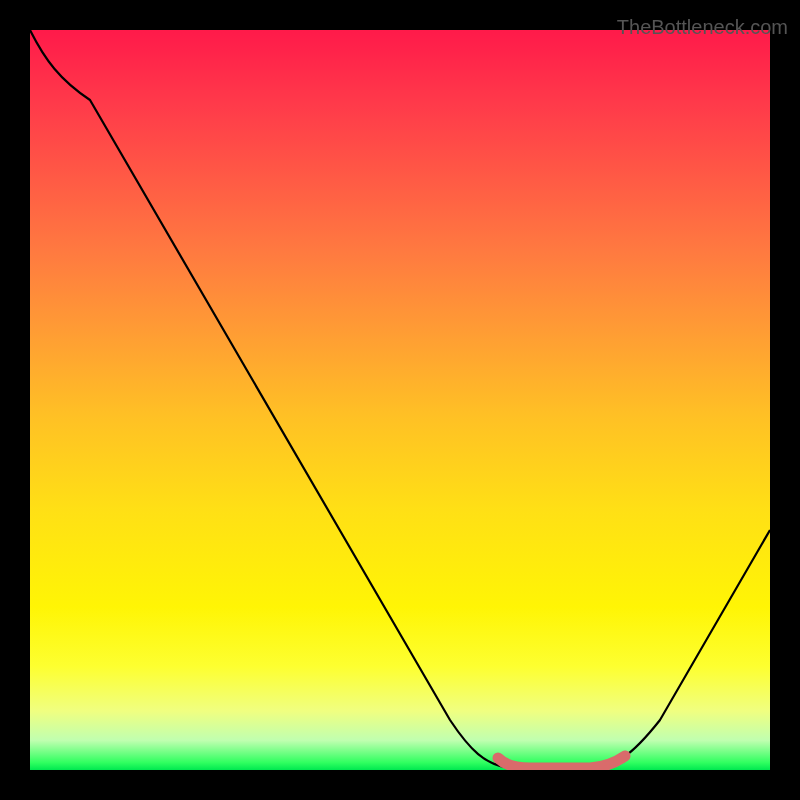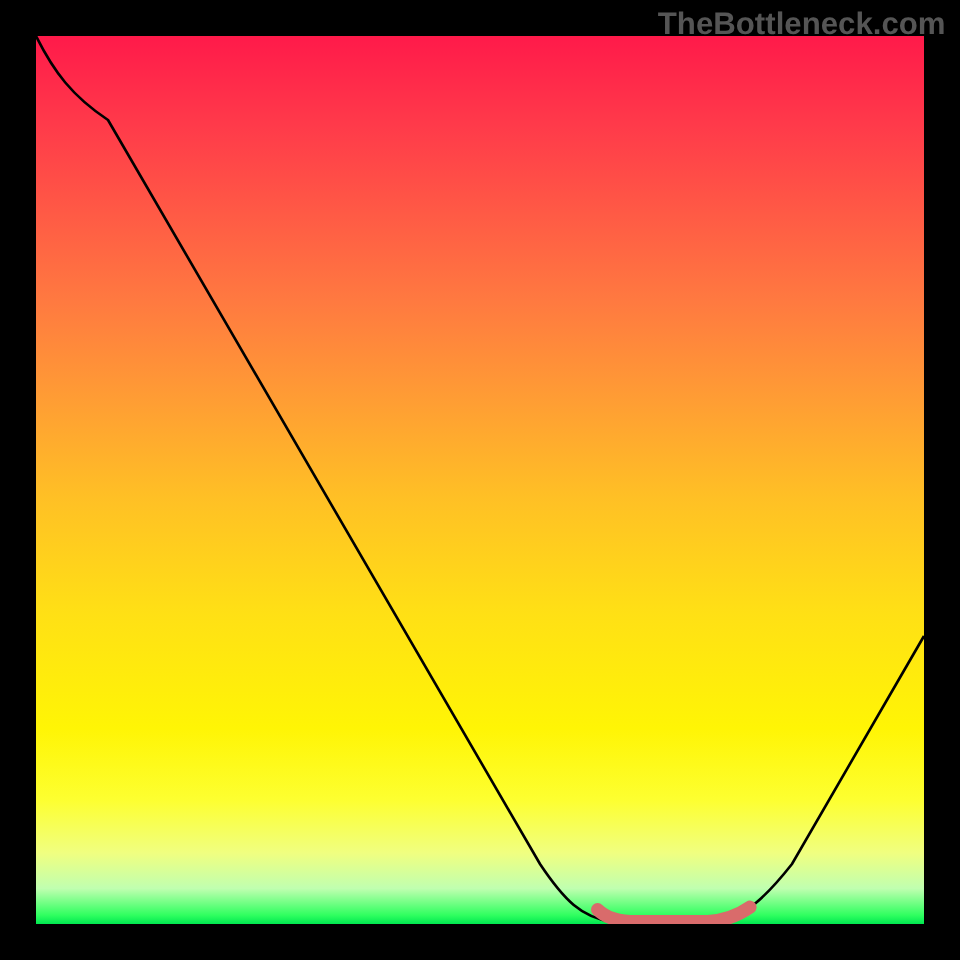--- a/index.html
+++ b/index.html
@@ -6,25 +6,25 @@
     margin: 0;
     padding: 0;
     width: 800px;
     height: 800px;
     background: #000;
     font-family: Arial, sans-serif;
     position: relative;
   }
   .watermark {
     position: absolute;
-    top: 4px;
+    top: 16px;
     right: 12px;
     color: #555;
-    font-size: 26px;
-    font-weight: 700;
+    font-size: 20px;
+    font-weight: 400;
     z-index: 10;
   }
   .plot-area {
     position: absolute;
     left: 30px;
     top: 30px;
     width: 740px;
     height: 740px;
     overflow: hidden;
   }

